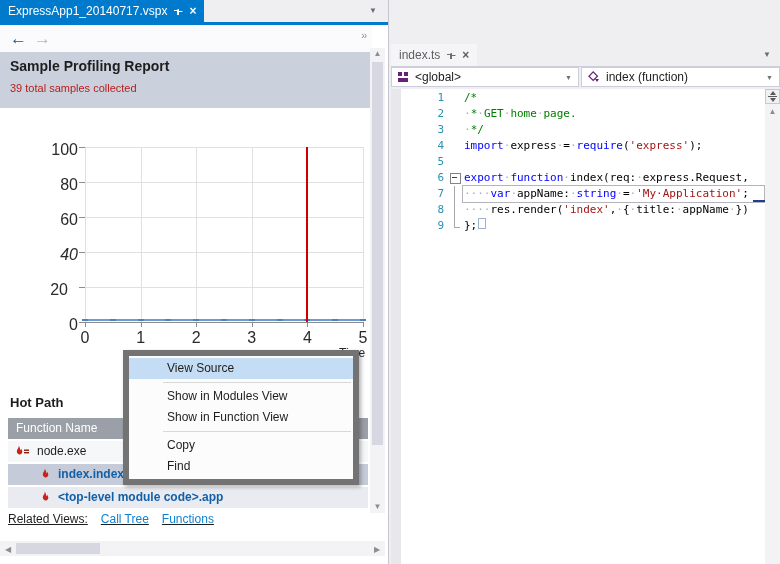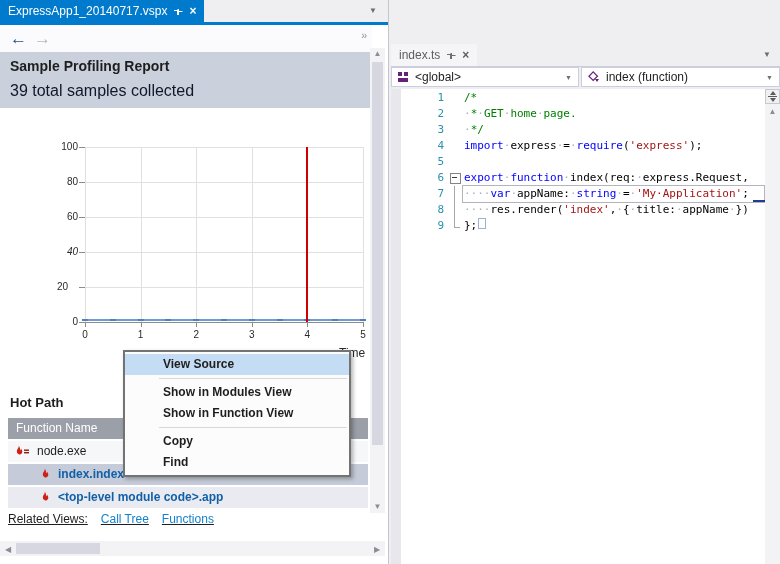--- a/index.html
+++ b/index.html
@@ -16,45 +16,45 @@
   .blue-underline{position:absolute;left:0;top:22px;right:0;height:3px;background:#007ACC;}
   .gray-underline{position:absolute;left:0;top:22px;right:0;height:1px;background:#CCCEDB;}
   .tab-close{font-weight:bold;font-size:12px;line-height:12px;cursor:default;}
   .tab-dd{font-size:8px;color:#6A6D75;}
   
   #left-toolbar{position:absolute;left:0;top:25px;right:16px;height:27px;background:#FBFBFD;}
   .nav-arrow{font-size:17px;font-weight:bold;line-height:27px;}
   
   #report-band{position:absolute;left:0;top:52px;width:370px;height:56px;background:#CBD1DC;}
   #report-title{position:absolute;left:10px;top:6px;font-size:14px;font-weight:bold;color:#1E1E1E;}
-  #report-subtitle{position:absolute;left:10px;top:30px;font-size:16px;color:#0f172a;}
+  #report-subtitle{position:absolute;left:10px;top:30px;font-size:11px;color:#b91c1c;}
   
   #chart-layer{position:absolute;left:0;top:0;width:388px;height:564px;pointer-events:none;}
   .grid-h,.grid-v{position:absolute;background:#E0E0E2;}
   .tickmark{position:absolute;background:#8C8C8C;}
-  .tick-label{position:absolute;font-size:10px;color:#2A2A2A;}
+  .tick-label{position:absolute;font-size:16px;color:#2A2A2A;}
   #x-axis{position:absolute;background:#8C8C8C;}
   
   #hotpath-title{position:absolute;left:10px;top:395px;font-size:13px;font-weight:bold;}
   #hotpath-table{position:absolute;left:8px;top:418px;width:360px;}
   .hp-header{height:21px;line-height:21px;background:#9B9FA8;color:#FFFFFF;padding-left:8px;margin-bottom:2px;}
   .hp-row{height:21px;line-height:21px;display:flex;align-items:center;gap:7px;margin-bottom:2px;}
   .hp-row .lbl{white-space:nowrap;}
   .hp-row.sel{background:#C5CBD8;}
   .hp-row.alt{background:#E9EBF0;}
   .hp-row.plain{background:#F6F7F9;}
   .hp-link{color:#1160A8;font-weight:bold;}
   #related{position:absolute;left:8px;top:512px;display:flex;gap:13px;text-decoration:underline;}
   .rel-link{color:#1382CE;}
   
   .sb-track{background:#F3F3F5;position:absolute;}
   .sb-thumb{background:#D6D7E0;position:absolute;}
   .sb-arrow{position:absolute;color:#8A8D94;font-size:8px;line-height:12px;width:100%;text-align:center;}
   
-  #context-menu{position:absolute;left:123px;top:350px;width:224px;background:#FCFCFC;border:2px solid #737373;box-shadow:2px 2px 4px rgba(0,0,0,0.3);padding:2px 0;z-index:50;font-weight:bold;}
+  #context-menu{position:absolute;left:123px;top:350px;width:224px;background:#FCFCFC;border:6px solid #737373;box-shadow:2px 2px 4px rgba(0,0,0,0.3);padding:2px 0;z-index:50;}
   .menu-item{height:21px;line-height:21px;padding-left:38px;white-space:nowrap;color:#1E1E1E;}
   .menu-item.hl{background:#C4DCF4;}
   .menu-sep{border-top:1px solid #D8D8D9;margin:3px 2px 3px 34px;}
   
   .combo{position:absolute;top:23px;height:20px;background:#FFFFFF;border:1px solid #CCCEDB;display:flex;align-items:center;gap:6px;padding:0 6px;box-sizing:border-box;}
   .combo .dd{margin-left:auto;font-size:7px;color:#717171;}
   
   #editor{position:absolute;left:0;top:45px;width:374px;height:500px;background:#FFFFFF;overflow:hidden;}
   #editor-margin{position:absolute;left:0;top:0;width:10px;height:100%;background:#E8E8EC;}
   .code-line{position:absolute;left:0;height:16px;width:100%;font-family:"DejaVu Sans Mono",monospace;font-size:11px;line-height:16px;white-space:pre;}

